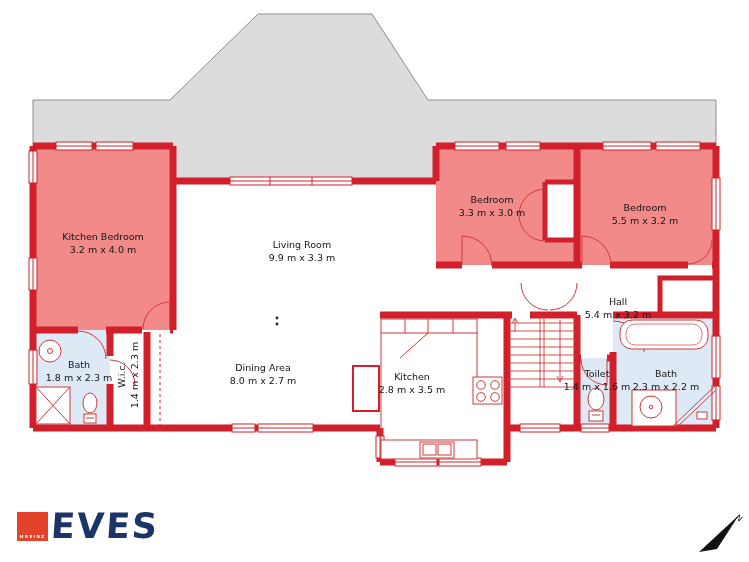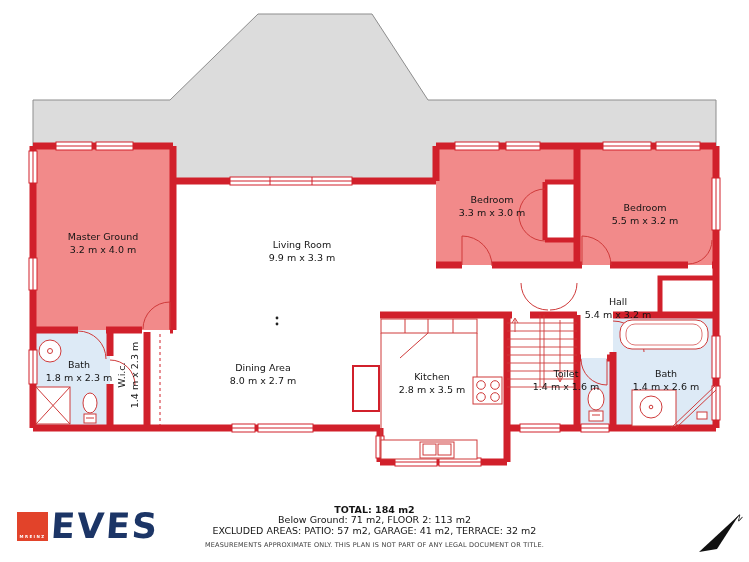--- a/index.html
+++ b/index.html
@@ -155,21 +155,21 @@
         <circle cx="277" cy="324" r="1.4"></circle>
     </g>
 
     <g>
       <path d="M699,552 L739,515 L717,549 Z" fill="#111111"></path>
       <text x="735" y="518" font-size="8" fill="#111111" transform="rotate(42 735 518)">N</text>
     </g>
   </svg>
 
   <div class="rl" style="left:103px;top:243px">
-    <span>Master Ground</span>
+    <span>Kitchen Bedroom</span>
     <span>3.2 m x 4.0 m</span>
   </div>
   <div class="rl" style="left:302px;top:251px">
     <span>Living Room</span>
     <span>9.9 m x 3.3 m</span>
   </div>
   <div class="rl" style="left:492px;top:206px">
     <span>Bedroom</span>
     <span>3.3 m x 3.0 m</span>
   </div>
@@ -186,39 +186,33 @@
     <span>1.8 m x 2.3 m</span>
   </div>
   <div class="rl rot" style="left:128px;top:375px">
     <span>W.i.c.</span>
     <span>1.4 m x 2.3 m</span>
   </div>
   <div class="rl" style="left:263px;top:374px">
     <span>Dining Area</span>
     <span>8.0 m x 2.7 m</span>
   </div>
-  <div class="rl" style="left:432px;top:383px">
+  <div class="rl" style="left:412px;top:383px">
     <span>Kitchen</span>
     <span>2.8 m x 3.5 m</span>
   </div>
-  <div class="rl" style="left:566px;top:380px">
+  <div class="rl" style="left:597px;top:380px">
     <span>Toilet</span>
     <span>1.4 m x 1.6 m</span>
   </div>
   <div class="rl" style="left:666px;top:380px">
     <span>Bath</span>
-    <span>1.4 m x 2.6 m</span>
-  </div>
-
-  <div class="footer">
-    <div class="f-total">TOTAL: 184 m2</div>
-    <div class="f-line">Below Ground: 71 m2, FLOOR 2: 113 m2</div>
-    <div class="f-line">EXCLUDED AREAS: PATIO: 57 m2, GARAGE: 41 m2, TERRACE: 32 m2</div>
-    <div class="f-disc">MEASUREMENTS APPROXIMATE ONLY. THIS PLAN IS NOT PART OF ANY LEGAL DOCUMENT OR TITLE.</div>
-  </div>
+    <span>2.3 m x 2.2 m</span>
+  </div>
+
 
   <div class="logo">
     <div class="logo-sq">
       <div class="logo-badge">MREINZ</div>
     </div>
     <div class="logo-word">EVES</div>
   </div>
 
 </div>
 

